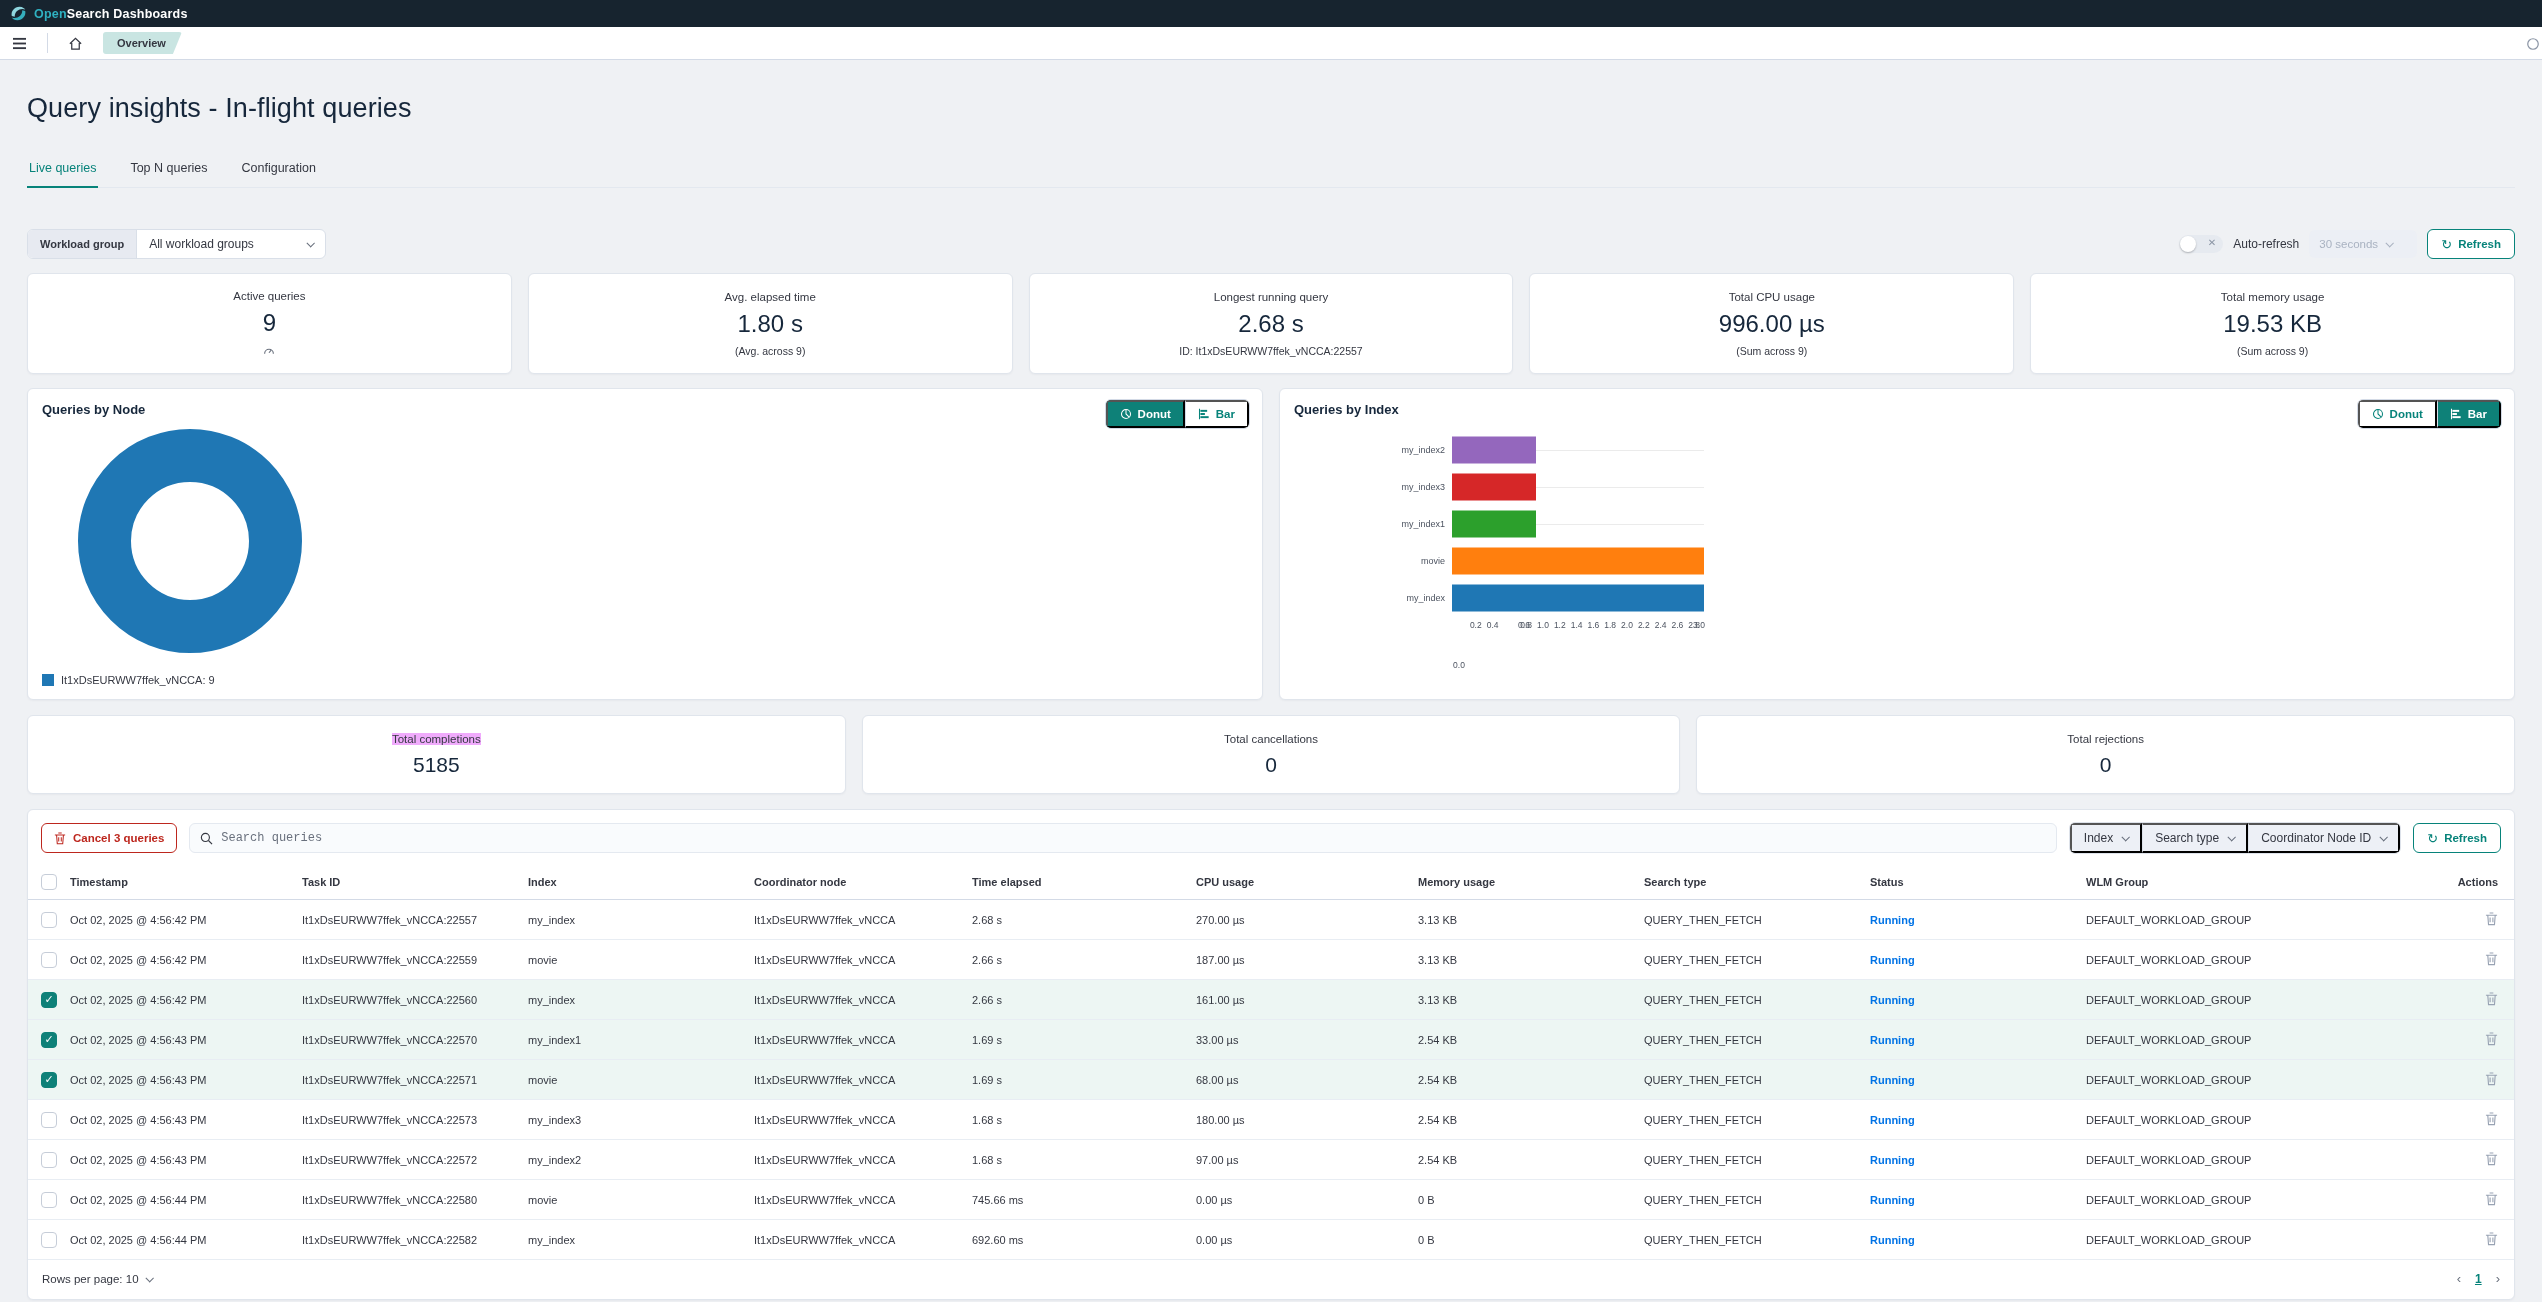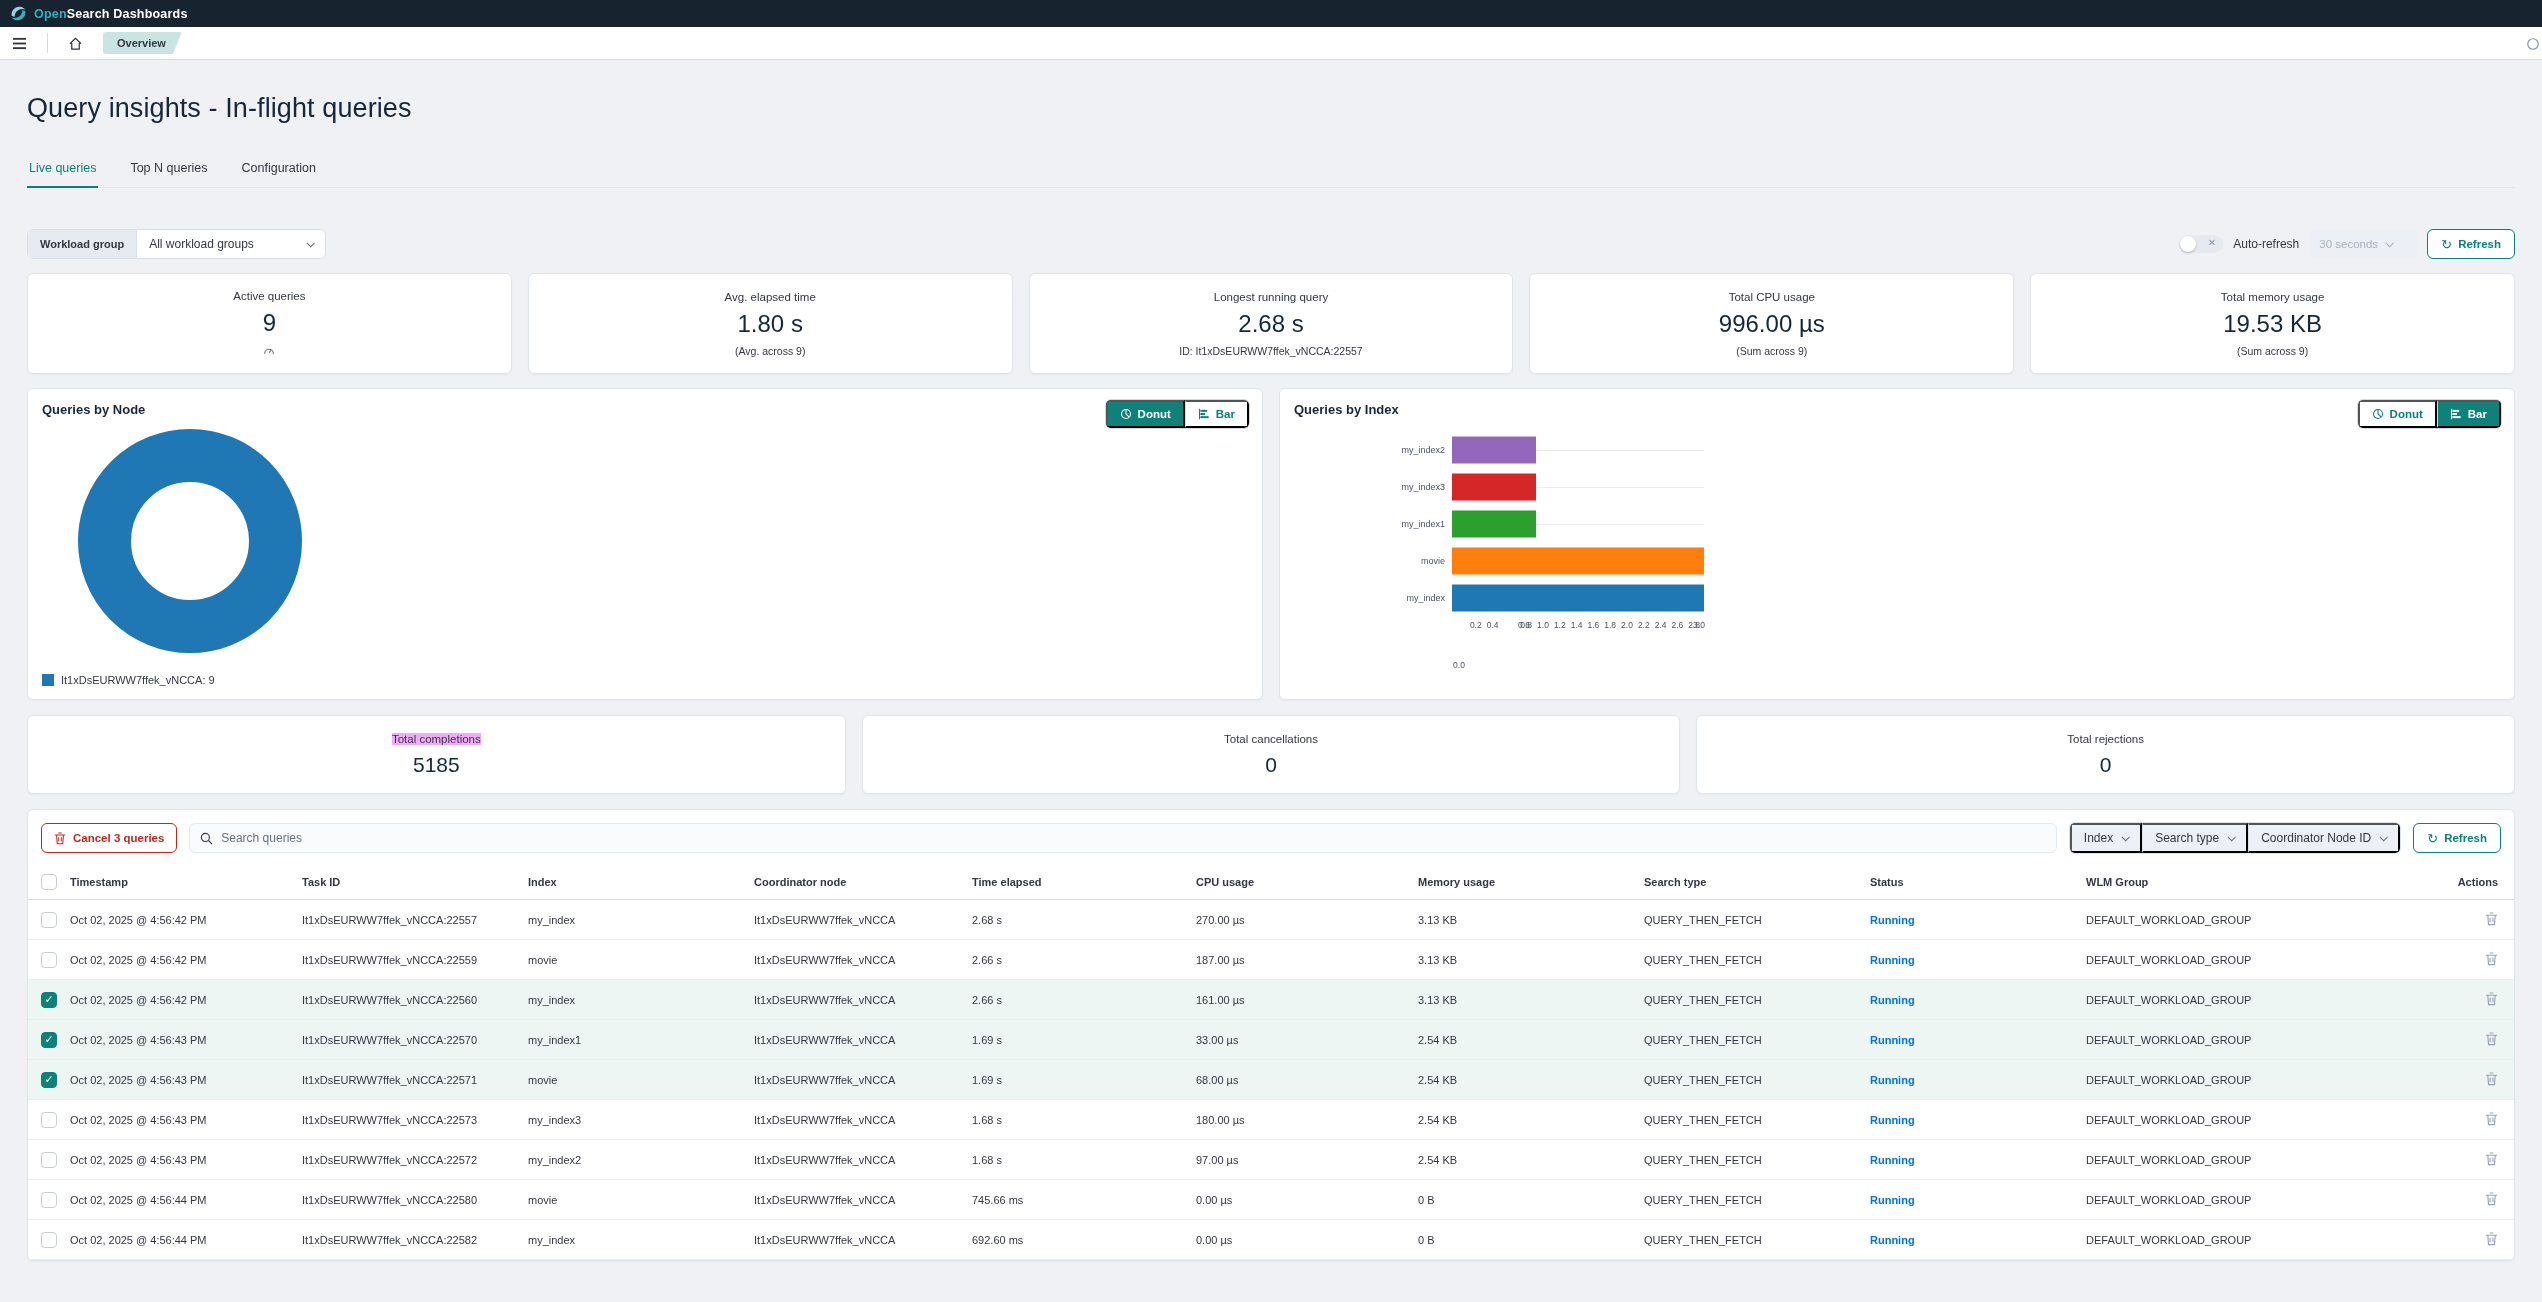--- a/index.html
+++ b/index.html
@@ -69,21 +69,21 @@
   .totals-row { display: flex; gap: 16px; margin-top: 15px; }
   .total-card { flex: 1; background: #fff; border: 1px solid #e0e5ec; border-radius: 6px; height: 79px; display: flex; flex-direction: column; align-items: center; justify-content: center; gap: 8px; box-shadow: 0 1px 2px rgba(20,30,40,.04); }
   .total-label { font-size: 11.5px; }
   .total-label.hl { background: #f0abfc; }
   .total-value { font-size: 21px; font-weight: 500; color: #16273b; }
   
   .table-panel { margin-top: 15px; background: #fff; border: 1px solid #e0e5ec; border-radius: 6px; padding-top: 12px; box-shadow: 0 1px 2px rgba(20,30,40,.04); }
   .toolbar { display: flex; align-items: center; gap: 12px; padding: 0 13px; }
   .btn-danger { height: 30px; border: 1px solid #bd271e; background: #fff; color: #bd271e; font-weight: 700; font-size: 11.5px; border-radius: 6px; display: flex; align-items: center; gap: 7px; padding: 0 12px; cursor: pointer; }
   .search-box { flex: 1; height: 30px; background: #f9fbfd; border: 1px solid #e4e9f0; border-radius: 6px; display: flex; align-items: center; gap: 8px; padding: 0 10px; }
-  .search-box input { border: none; outline: none; background: transparent; font-size: 12px; width: 100%; font-family: Liberation Sans, sans-serif; color: #737373; }
+  .search-box input { border: none; outline: none; background: transparent; font-size: 12px; width: 100%; font-family: Liberation Mono, monospace; color: #737373; }
   .search-box input::placeholder { color: #69707d; }
   .filter-group { display: flex; border: 1px solid #dde2ea; border-radius: 6px; overflow: hidden; }
   .filter-btn { background: #edf0f6; font-size: 12px; color: #343741; display: flex; align-items: center; gap: 9px; padding: 0 12px; height: 30px; cursor: pointer; }
   .filter-btn + .filter-btn { border-left: 1px solid #dde2ea; }
   
   .chv { display: inline-block; width: 6px; height: 6px; border-right: 1.3px solid #69707d; border-bottom: 1.3px solid #69707d; transform: rotate(45deg) translateY(-1px); }
   
   table { width: 100%; border-collapse: collapse; table-layout: fixed; margin-top: 12px; font-size: 11px; }
   th { text-align: left; font-size: 11px; font-weight: 700; color: #343741; padding: 8px 8px 9px; border-bottom: 1px solid #d3dae6; }
   td { padding: 11.5px 8px; border-bottom: 1px solid #e8edf3; color: #343741; }
@@ -534,14 +534,25 @@
             <td>QUERY_THEN_FETCH</td>
             <td><span class="status-running">Running</span></td>
             <td>DEFAULT_WORKLOAD_GROUP</td>
             <td class="trash"><svg width="13" height="14" viewBox="0 0 14 15" style="display:inline-block">
                 <path d="M1 3.5h12M5 1h4M3 3.5l.8 10h6.4l.8-10M5.5 6v5M8.5 6v5" fill="none" stroke="#98a2b3" stroke-width="1.2"></path>
               </svg></td>
           </tr>
         </tbody>
     </table>
 
+    <div class="table-footer">
+      <span class="rpp">
+        <span>Rows per page: 10</span>
+        <span class="chv"></span>
+      </span>
+      <span class="pager">
+        <span class="arrow">‹</span>
+        <span class="page-num">1</span>
+        <span class="arrow">›</span>
+      </span>
+    </div>
   </section>
 </main>
 
 </body></html>

